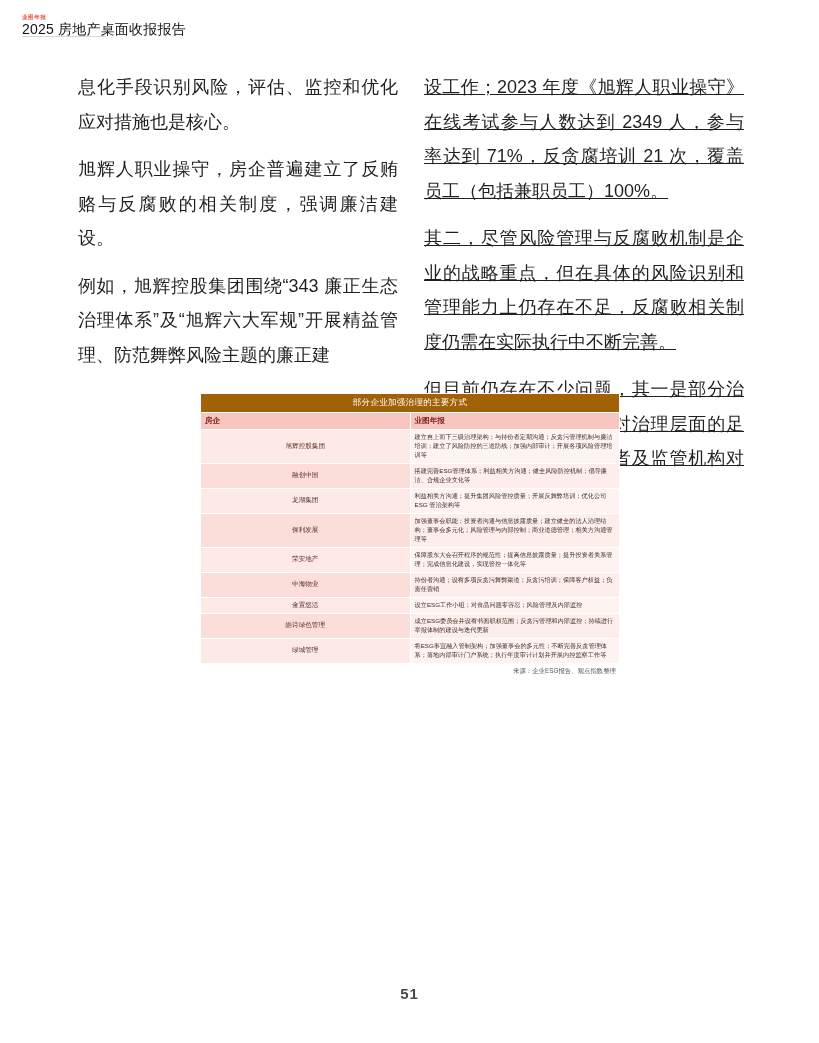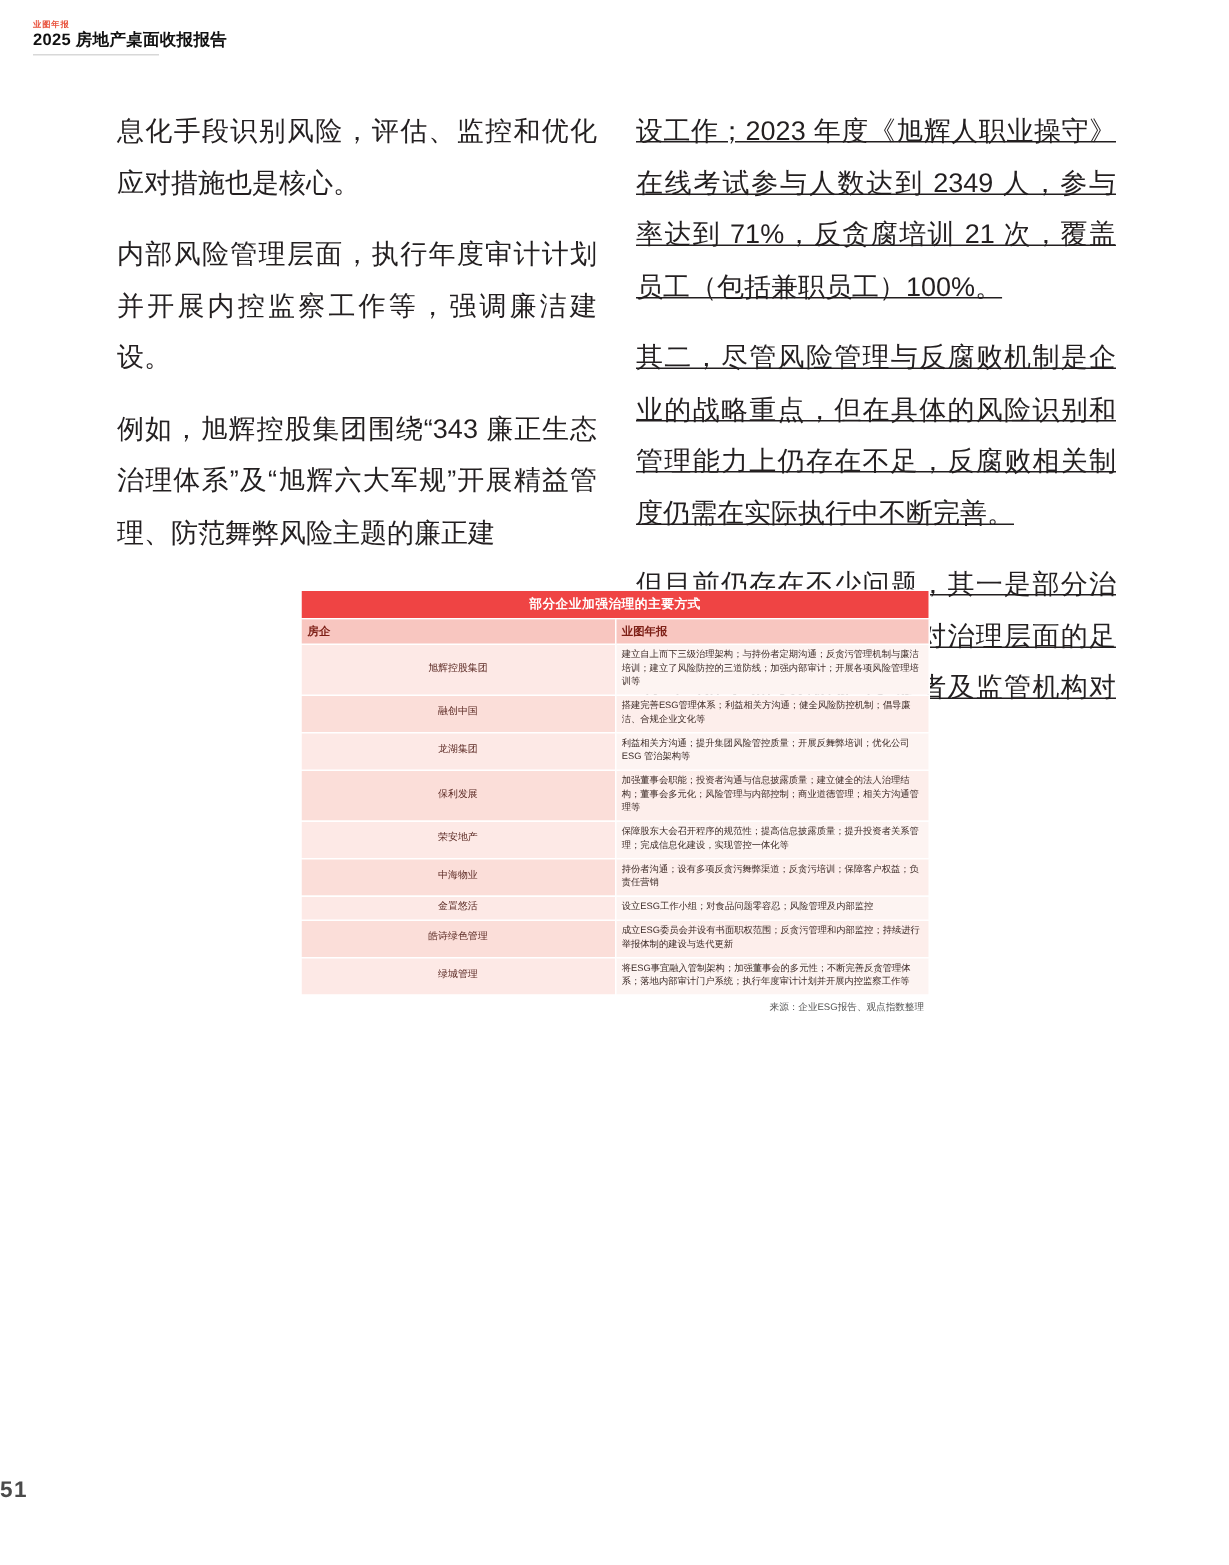--- a/index.html
+++ b/index.html
@@ -32,23 +32,23 @@
     top: 14px;
     line-height: 1.15;
   }
   .header-logo .line1 {
     font-size: 5.5px;
     color: #e8503a;
     letter-spacing: 0.6px;
     font-weight: bold;
   }
   .header-logo .line2 {
-    font-size: 11px;
+    font-size: 14px;
     color: #111111;
-    font-weight: bold;
+    font-weight: normal;
     letter-spacing: 0.2px;
     margin-top: 1px;
   }
   .header-rule {
     position: absolute;
     left: 22px;
     top: 36px;
     width: 84px;
     height: 1px;
     background: #d8d8d8;
@@ -81,24 +81,24 @@
     border-collapse: collapse;
     width: 420px;
     table-layout: fixed;
   }
   table.esg td, table.esg th {
     border: 1px solid #ffffff;
     padding: 3px 4px;
     vertical-align: middle;
   }
   .tbl-title {
-    background: #ef4444;
+    background: #a16207;
     color: #ffffff;
     font-size: 8.5px;
-    font-weight: bold;
+    font-weight: normal;
     text-align: center;
     letter-spacing: 0.3px;
     padding: 4px 2px;
     border: 1px solid #f4685a;
   }
   .tbl-head td {
     background: #f8c6c0;
     color: #7d1f16;
     font-size: 7.6px;
     font-weight: bold;
@@ -129,21 +129,21 @@
     text-align: right;
     padding-right: 4px;
   }
 
   
   .page-number {
     position: absolute;
     left: 0;
     width: 819px;
     top: 985px;
-    text-align: left;
+    text-align: center;
     font-size: 15px;
     font-weight: bold;
     color: #4a4a4a;
     letter-spacing: 1px;
   }
 </style>
 </head>
 <body>
 
 <div class="page">
@@ -151,21 +151,21 @@
   <div class="header">
     <div class="header-logo">
       <div class="line1">业图年报</div>
       <div class="line2">2025 房地产桌面收报报告</div>
     </div>
     <div class="header-rule"></div>
   </div>
 
   <div class="col left">
     <p>息化手段识别风险，评估、监控和优化应对措施也是核心。</p>
-    <p>内部风险管理层面，执行年度审计计划并开展内控监察工作等，强调廉洁建设。</p>
+    <p>旭辉人职业操守，房企普遍建立了反贿赂与反腐败的相关制度，强调廉洁建设。</p>
     <p>例如，旭辉控股集团围绕“343 廉正生态治理体系”及“旭辉六大军规”开展精益管理、防范舞弊风险主题的廉正建</p>
   </div>
 
   <div class="col right">
     <p>设工作；2023 年度《旭辉人职业操守》在线考试参与人数达到 2349 人，参与率达到 71%，反贪腐培训 21 次，覆盖员工（包括兼职员工）100%。</p>
     <p>其二，尽管风险管理与反腐败机制是企业的战略重点，但在具体的风险识别和管理能力上仍存在不足，反腐败相关制度仍需在实际执行中不断完善。</p>
     <p>但目前仍存在不少问题，其一是部分治理领域流于形式，缺乏对治理层面的足够重视，难以满足投资者及监管机构对可持续发展的要求。</p>
   </div>
 
   <div class="table-wrap">

